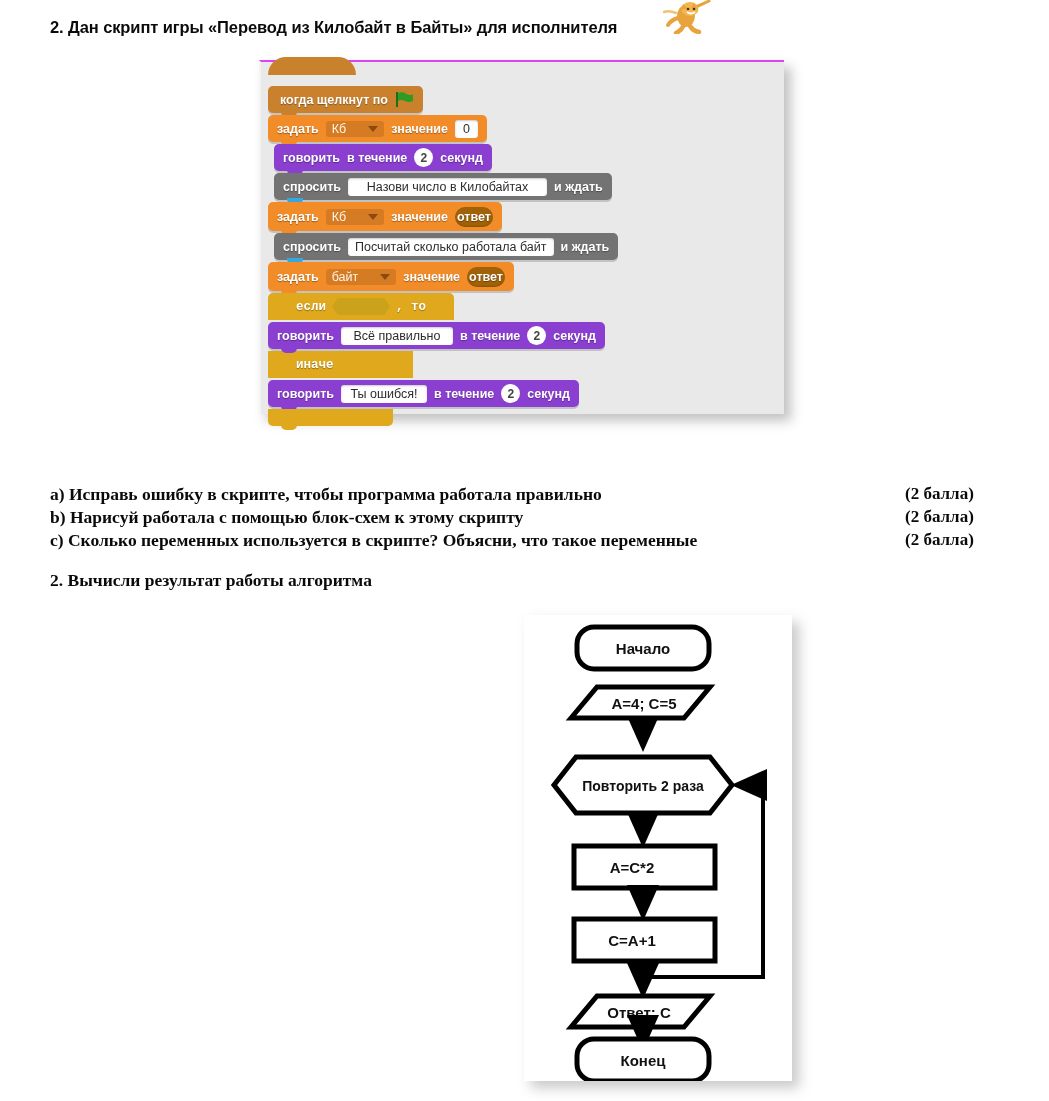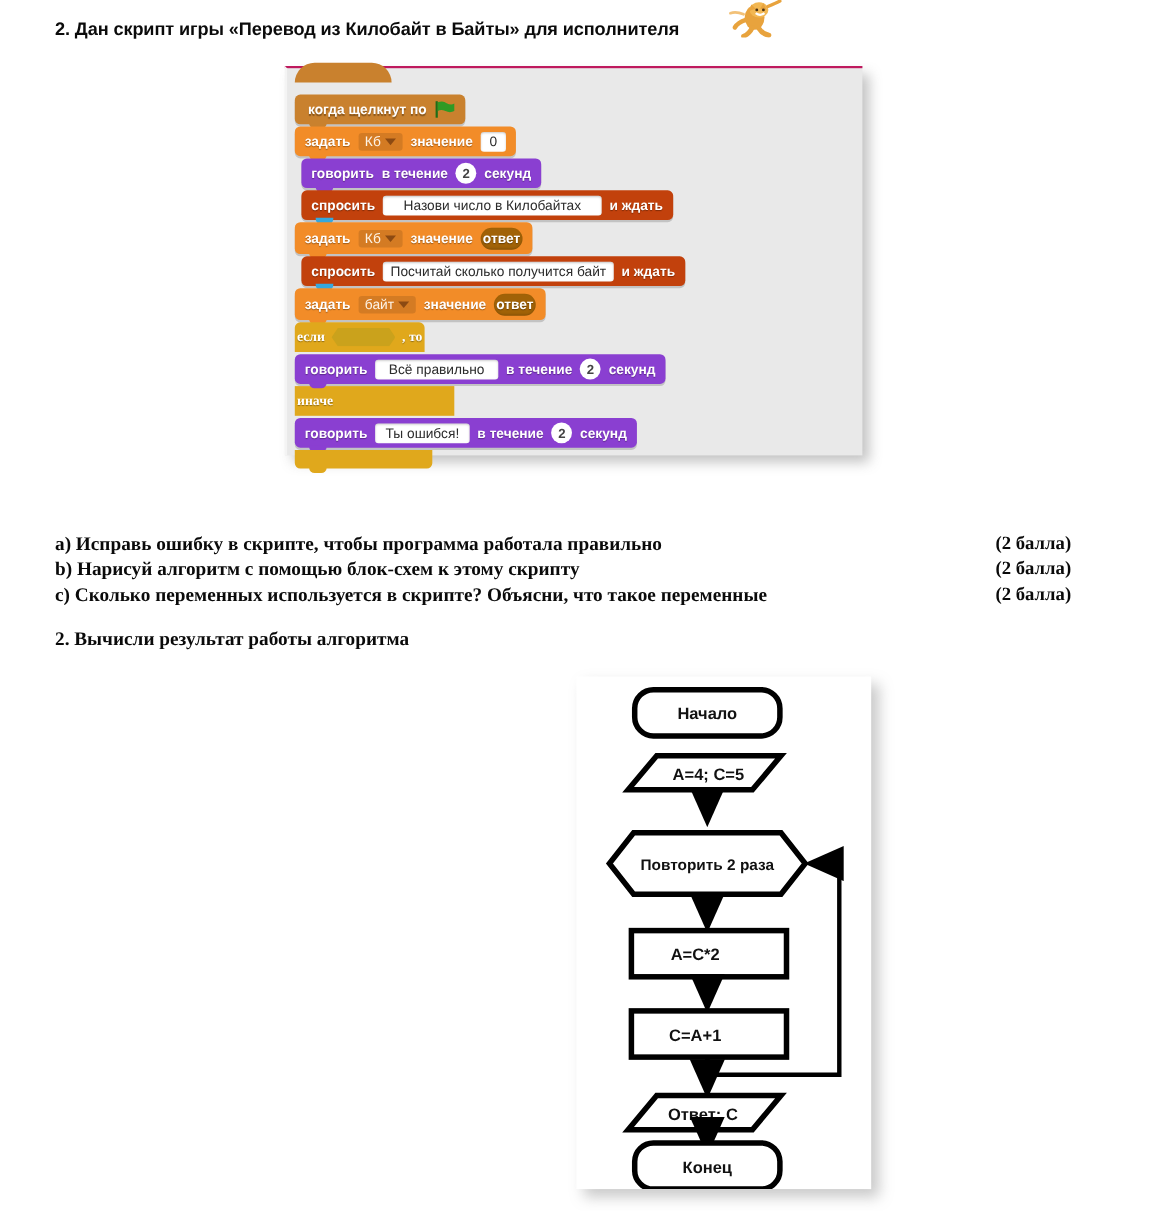--- a/index.html
+++ b/index.html
@@ -19,21 +19,21 @@
     letter-spacing:-0.1px; white-space:nowrap;
   }
   .cat-sprite{
     position:absolute; left:660px; top:0px; width:52px; height:34px;
   }
 
   
   .script-panel{
     position:absolute; left:259px; top:60px; width:523px; height:352px;
     background:#e9e9e9;
-    border-top:2px solid #be185d;
+    border-top:2px solid #d946ef;
     border-left:2px solid #f4f4f4;
     box-shadow:7px 7px 11px rgba(120,120,120,.45);
   }
   .blocks{position:absolute; left:7px; top:10px;}
 
   
   .blk{
     position:relative;
     display:inline-flex; align-items:center;
     height:27px; box-sizing:border-box;
@@ -43,21 +43,21 @@
     font-weight:bold; font-size:12.5px; color:#ffffff;
     text-shadow:0 1px 1px rgba(0,0,0,.35);
     white-space:nowrap;
     box-shadow:0 2px 0 rgba(0,0,0,.16);
   }
   .row{height:29px; position:relative;}
 
   .c-event{background:#c9812e;}
   .c-data {background:#f28c28;}
   .c-look {background:#8a3fd1;}
-  .c-sense{background:#c2410c;}
+  .c-sense{background:#737373;}
 
   
   .hat{
     border-radius:5px;
     height:27px;
     padding-left:12px;
   }
   .hat-top{
     position:absolute; left:0; top:-15px;
     width:88px; height:18px;
@@ -83,21 +83,21 @@
     box-shadow:inset 0 1px 2px rgba(0,0,0,.22);
   }
   .field.wide-1{min-width:246px;}
   .field.wide-3{min-width:185px;}
   .field.wide-4{min-width:98px;}
   .field.wide-5{min-width:72px;}
   .field.num{min-width:13px; padding:0 5px;}
 
   
   .dropdown{
-    display:inline-flex; align-items:center; gap:4px;
+    display:inline-flex; align-items:center; gap:22px;
     background:rgba(0,0,0,.12);
     border-radius:3px; padding:1px 6px;
     font-weight:normal; font-size:12.5px; color:#fdf3e6;
     text-shadow:none;
   }
   .caret{
     width:0;height:0;
     border-left:5px solid transparent;border-right:5px solid transparent;
     border-top:6px solid #8c4a12;
   }
@@ -125,23 +125,23 @@
     display:inline-block; width:58px; height:17px;
     background:#caa21c;
     clip-path:polygon(10% 0,90% 0,100% 50%,90% 100%,10% 100%,0 50%);
   }
 
   
   .cblock{position:relative; width:125px;}
   .c-head{
     display:inline-flex;align-items:center;gap:6px;
     background:#e0a81c;color:#fff;
-    font-family:Liberation Serif, serif;font-weight:bold;font-size:12.5px;
+    font-family:Liberation Mono, monospace;font-weight:bold;font-size:12.5px;
     text-shadow:0 1px 1px rgba(0,0,0,.35);
-    height:27px;padding:0 2px;border-radius:5px 5px 0 0;
+    height:27px;padding:0 28px;border-radius:5px 5px 0 0;
     white-space:nowrap;
   }
   .c-arm{
     width:17px;background:#e0a81c;
   }
   .c-inner{display:flex;}
   .c-foot{
     width:125px;height:17px;background:#e0a81c;border-radius:0 0 5px 5px;
     position:relative;
   }
@@ -253,21 +253,21 @@
         </span>
         <span>значение</span>
         <span class="reporter">ответ</span>
         <span class="nub" style="background:#f28c28;"></span>
       </div>
     </div>
 
     <div class="row" style="padding-left:6px;">
       <div class="blk c-sense">
         <span>спросить</span>
-        <span class="field wide-3">Посчитай сколько получится байт</span>
+        <span class="field wide-3">Посчитай сколько работала байт</span>
         <span>и  ждать</span>
         <span class="nub" style="background:#35a8de;"></span>
       </div>
     </div>
 
     <div class="row" style="height:31px;">
       <div class="blk c-data" style="height:29px;">
         <span>задать</span>
         <span class="dropdown">
           <span>байт</span>
@@ -322,21 +322,21 @@
         <span class="nub"></span>
       </div>
     </div>
 
   </div>
 </div>
 
 <div class="qline" style="top:484px;">a)  Исправь ошибку в скрипте, чтобы программа работала правильно</div>
 <div class="marks" style="top:484px;">(2 балла)</div>
 
-<div class="qline" style="top:507px;">b) Нарисуй алгоритм с помощью блок-схем к этому скрипту</div>
+<div class="qline" style="top:507px;">b) Нарисуй работала с помощью блок-схем к этому скрипту</div>
 <div class="marks" style="top:507px;">(2 балла)</div>
 
 <div class="qline" style="top:530px;">c) Сколько переменных используется в скрипте? Объясни, что такое переменные</div>
 <div class="marks" style="top:530px;">(2 балла)</div>
 
 <div class="qline" style="top:570px;">2. Вычисли результат работы алгоритма</div>
 <div class="marks m2" style="top:570px;"></div>
 
 <div class="flow-panel">
   <svg class="flow-svg" width="268" height="466" viewBox="0 0 268 466">

